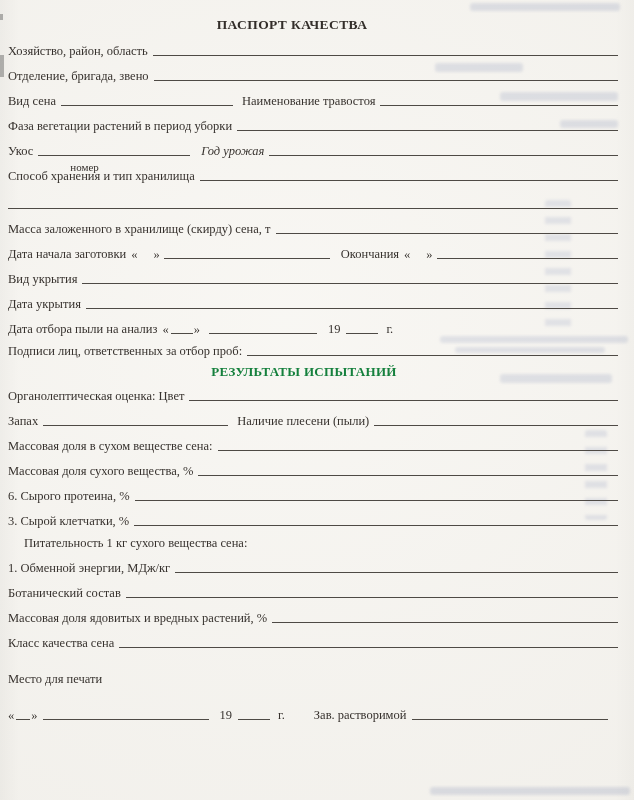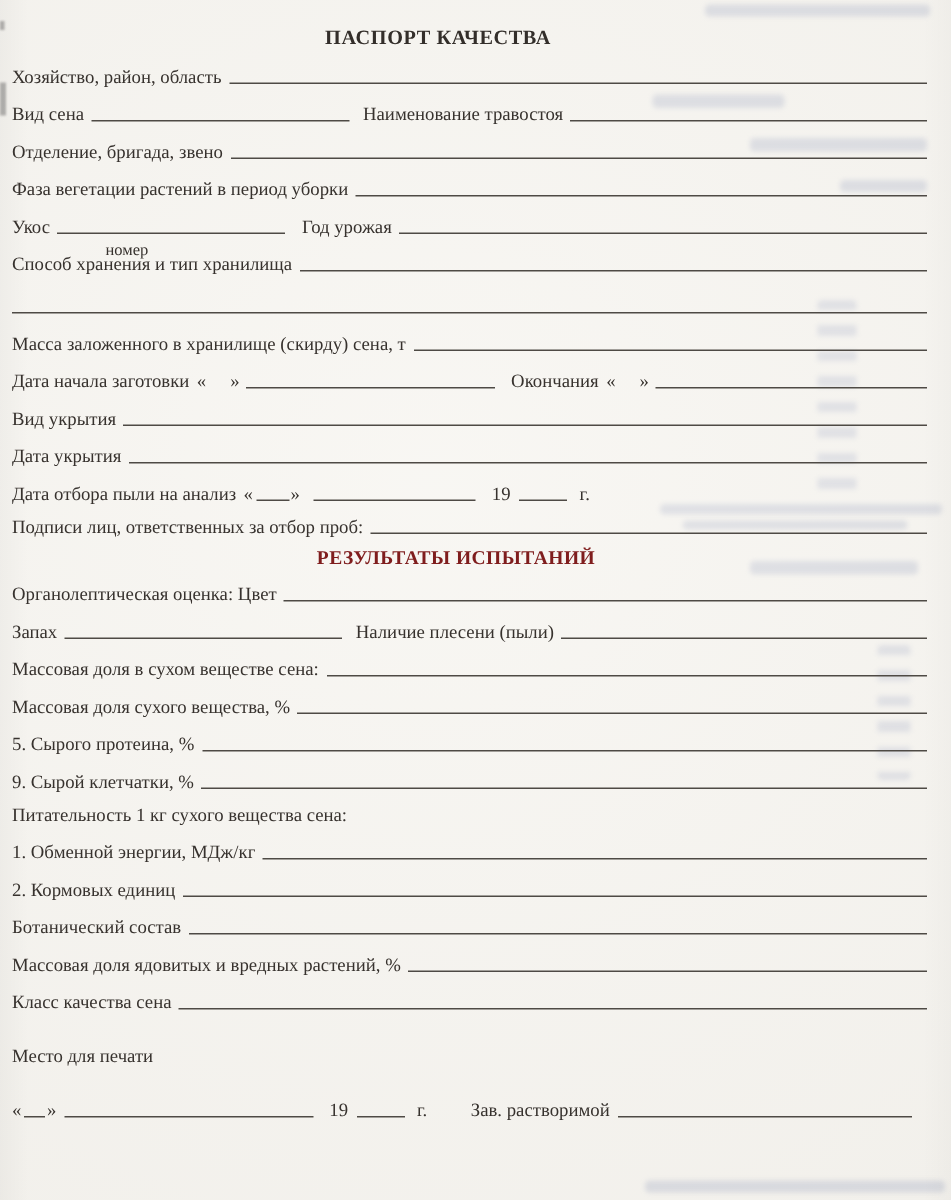--- a/index.html
+++ b/index.html
@@ -16,25 +16,25 @@
       linear-gradient(90deg, rgba(0,0,0,0.03), rgba(0,0,0,0) 3%, rgba(0,0,0,0) 97%, rgba(0,0,0,0.02));
   }
   .sheet{position:relative;z-index:2;padding:16px 14px 0 8px;}
   .title{
     height:18px;line-height:18px;text-align:center;font-weight:bold;
     font-size:13.5px;letter-spacing:.4px;position:relative;left:-22px;color:#332e2a;
   }
   .row{display:flex;align-items:flex-end;height:25px;}
   .row-cont{height:28px;}
   .row-sign{height:22px;}
-  .row-note{height:22px;}
+  .row-note{height:22px;margin-left:16px;}
   .row-stamp{height:36px;}
   .row-bottom{height:36px;}
   .h2row{display:flex;justify-content:center;align-items:flex-end;height:20px;position:relative;left:-10px;}
-  .h2{font-weight:bold;font-size:13px;letter-spacing:.3px;line-height:15px;color:#7f1d1d;}
+  .h2{font-weight:bold;font-size:13px;letter-spacing:.3px;line-height:15px;color:#15803d;}
   .lbl{white-space:pre;line-height:15px;padding-right:5px;}
   .q{padding-right:1px;}
   .fill{flex:1;border-bottom:1px solid #4e4a45;margin:0 2px 3px 0;position:relative;min-width:10px;}
   .fw{flex:none;}
   .line{display:inline-block;flex:none;border-bottom:1px solid #4e4a45;margin:0 1px 3px 1px;}
   .qgap{flex:none;width:15px;}
   .sp{flex:none;}
   .grow{flex:1;}
   .subnote{
     position:absolute;top:6px;left:32px;font-style:normal;
@@ -67,42 +67,42 @@
 <div class="sheet">
 
   <div class="title">ПАСПОРТ КАЧЕСТВА</div>
 
   <div class="row">
     <span class="lbl">Хозяйство, район, область</span>
     <span class="fill"></span>
   </div>
 
   <div class="row">
+    <span class="lbl">Отделение, бригада, звено</span>
+    <span class="fill"></span>
+  </div>
+
+  <div class="row">
     <span class="lbl">Вид сена</span>
     <span class="fill fw" style="width:172px;"></span>
     <span class="lbl" style="padding-left:7px;">Наименование травостоя</span>
-    <span class="fill"></span>
-  </div>
-
-  <div class="row">
-    <span class="lbl">Отделение, бригада, звено</span>
     <span class="fill"></span>
   </div>
 
   <div class="row">
     <span class="lbl">Фаза вегетации растений в период уборки</span>
     <span class="fill"></span>
   </div>
 
   <div class="row">
     <span class="lbl">Укос</span>
     <span class="fill fw" style="width:152px;">
         <i class="subnote">номер</i>
       </span>
-    <span class="lbl" style="padding-left:9px;">Год урожая</span>
+    <span class="lbl" style="padding-left:9px;font-style:italic;">Год урожая</span>
     <span class="fill"></span>
   </div>
 
   <div class="row">
     <span class="lbl">Способ хранения и тип хранилища</span>
     <span class="fill"></span>
   </div>
 
   <div class="row row-cont">
     <span class="fill"></span>
@@ -173,44 +173,40 @@
     <span class="lbl">Массовая доля в сухом веществе сена:</span>
     <span class="fill"></span>
   </div>
 
   <div class="row">
     <span class="lbl">Массовая доля сухого вещества, %</span>
     <span class="fill"></span>
   </div>
 
   <div class="row">
-    <span class="lbl">5. Сырого протеина, %</span>
-    <span class="fill"></span>
-  </div>
-
-  <div class="row">
-    <span class="lbl">9. Сырой клетчатки, %</span>
+    <span class="lbl">6. Сырого протеина, %</span>
+    <span class="fill"></span>
+  </div>
+
+  <div class="row">
+    <span class="lbl">3. Сырой клетчатки, %</span>
     <span class="fill"></span>
   </div>
 
 
   <div class="row row-note">
     <span class="lbl">Питательность 1 кг сухого вещества сена:</span>
     <span class="sp grow"></span>
   </div>
 
   <div class="row">
     <span class="lbl">1. Обменной энергии, МДж/кг</span>
     <span class="fill"></span>
   </div>
 
-  <div class="row">
-    <span class="lbl">2. Кормовых единиц</span>
-    <span class="fill"></span>
-  </div>
 
   <div class="row">
     <span class="lbl">Ботанический состав</span>
     <span class="fill"></span>
   </div>
 
   <div class="row">
     <span class="lbl">Массовая доля ядовитых и вредных растений, %</span>
     <span class="fill"></span>
   </div>

